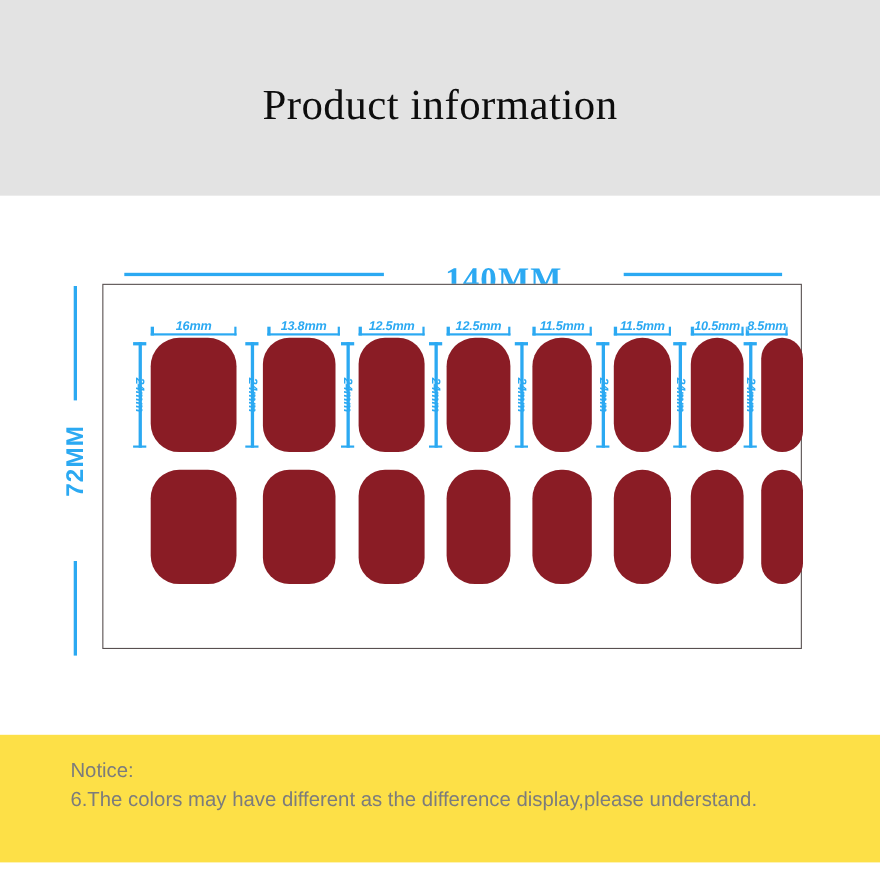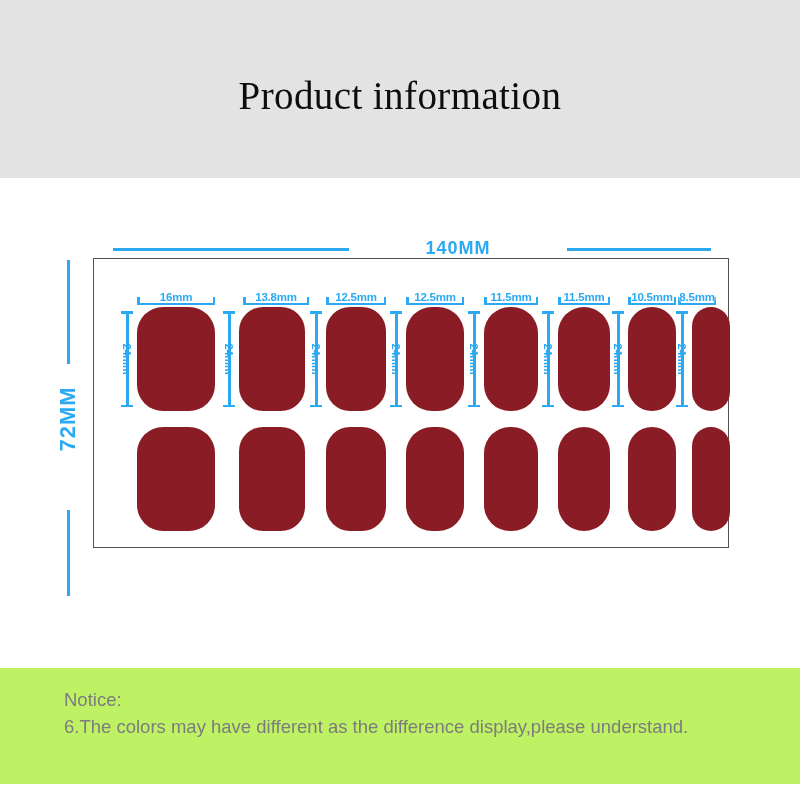--- a/index.html
+++ b/index.html
@@ -25,40 +25,42 @@
   }
 
   
   .stage{
     position:absolute; left:0; top:178px; width:800px; height:490px;
     background:#ffffff;
   }
 
   
   .sheet{
-    position:absolute; left:93px; top:80px; width:636px; height:290px;
+    position:absolute; left:93px; top:80px; width:636px; height:332px;
     background:#ffffff;
     border:1.5px solid #585050;
     box-shadow:0 0 0 1px #ffffff inset;
+    font-style:italic;
   }
 
   
   .dim-top{
     position:absolute; left:113px; top:60px; width:598px; height:22px;
   }
   .dim-top .rule-l, .dim-top .rule-r{
     position:absolute; top:10px; height:3px; background:#2ba9f2;
   }
   .dim-top .rule-l{ left:0; width:236px; }
   .dim-top .rule-r{ right:0; width:144px; }
   .dim-top .cap{
     position:absolute; left:236px; top:0; width:218px;
     text-align:center;
-    font-size:18px; font-weight:700; color:#2ba9f2;
+    font-size:30px; font-weight:700; color:#2ba9f2;
     letter-spacing:1px;
+    font-family:Liberation Serif, serif;
   }
 
   
   .dim-left{
     position:absolute; left:56px; top:82px; width:24px; height:336px;
   }
   .dim-left .rule-t, .dim-left .rule-b{
     position:absolute; left:11px; width:3px; background:#2ba9f2;
   }
   .dim-left .rule-t{ top:0; height:104px; }
@@ -122,21 +124,21 @@
     transform:translate(-50%,-50%) rotate(90deg);
     transform-origin:center center;
     white-space:nowrap;
     font-size:11px; font-weight:700; color:#2ba9f2;
     letter-spacing:-0.2px;
   }
 
   
   .notice-band{
     position:absolute; left:0; top:668px; width:800px; height:116px;
-    background:#bef264;
+    background:#fde047;
   }
   .notice-band .lines{
     position:absolute; left:64px; top:18px; width:720px;
   }
   .notice-band .line{
     font-size:18.5px; color:#7c7c7c; line-height:1.47;
     white-space:nowrap;
   }
 </style>
 </head>

